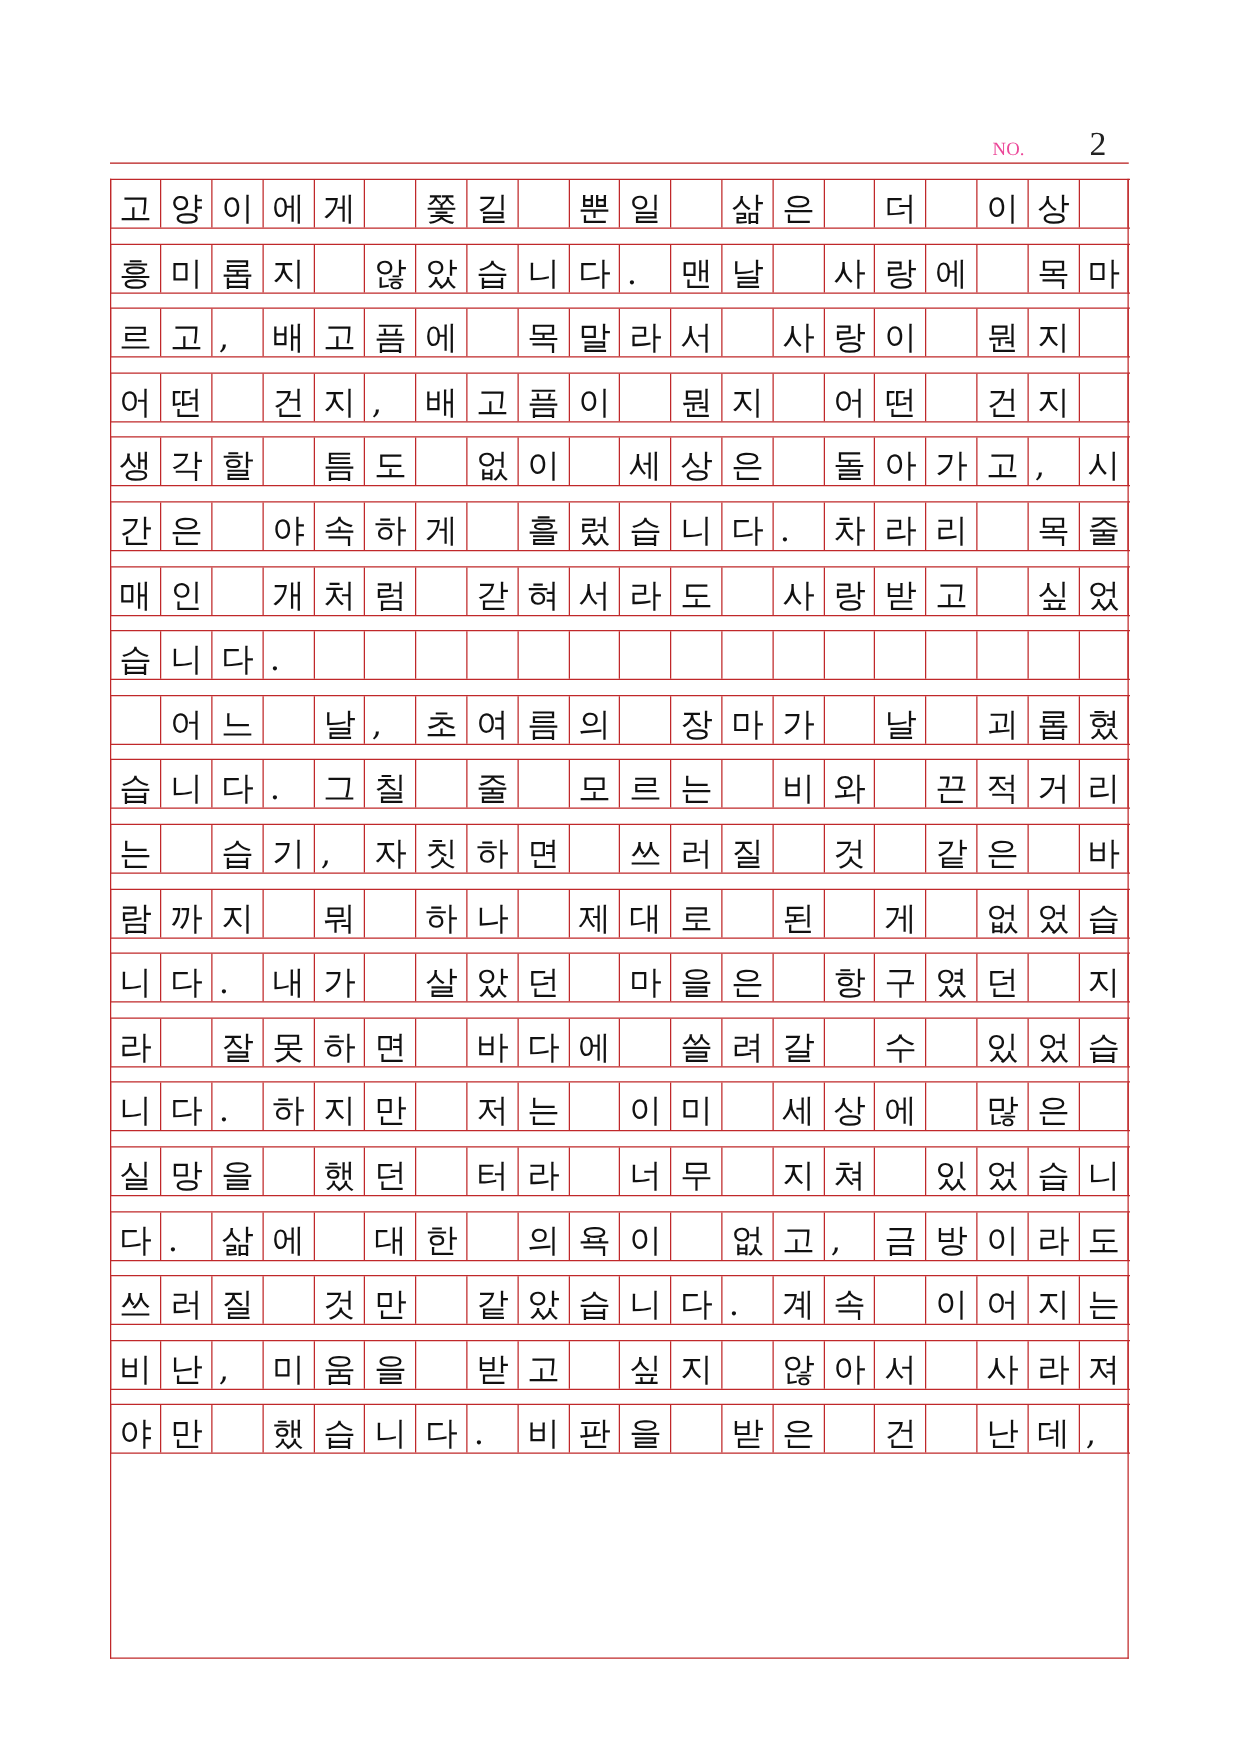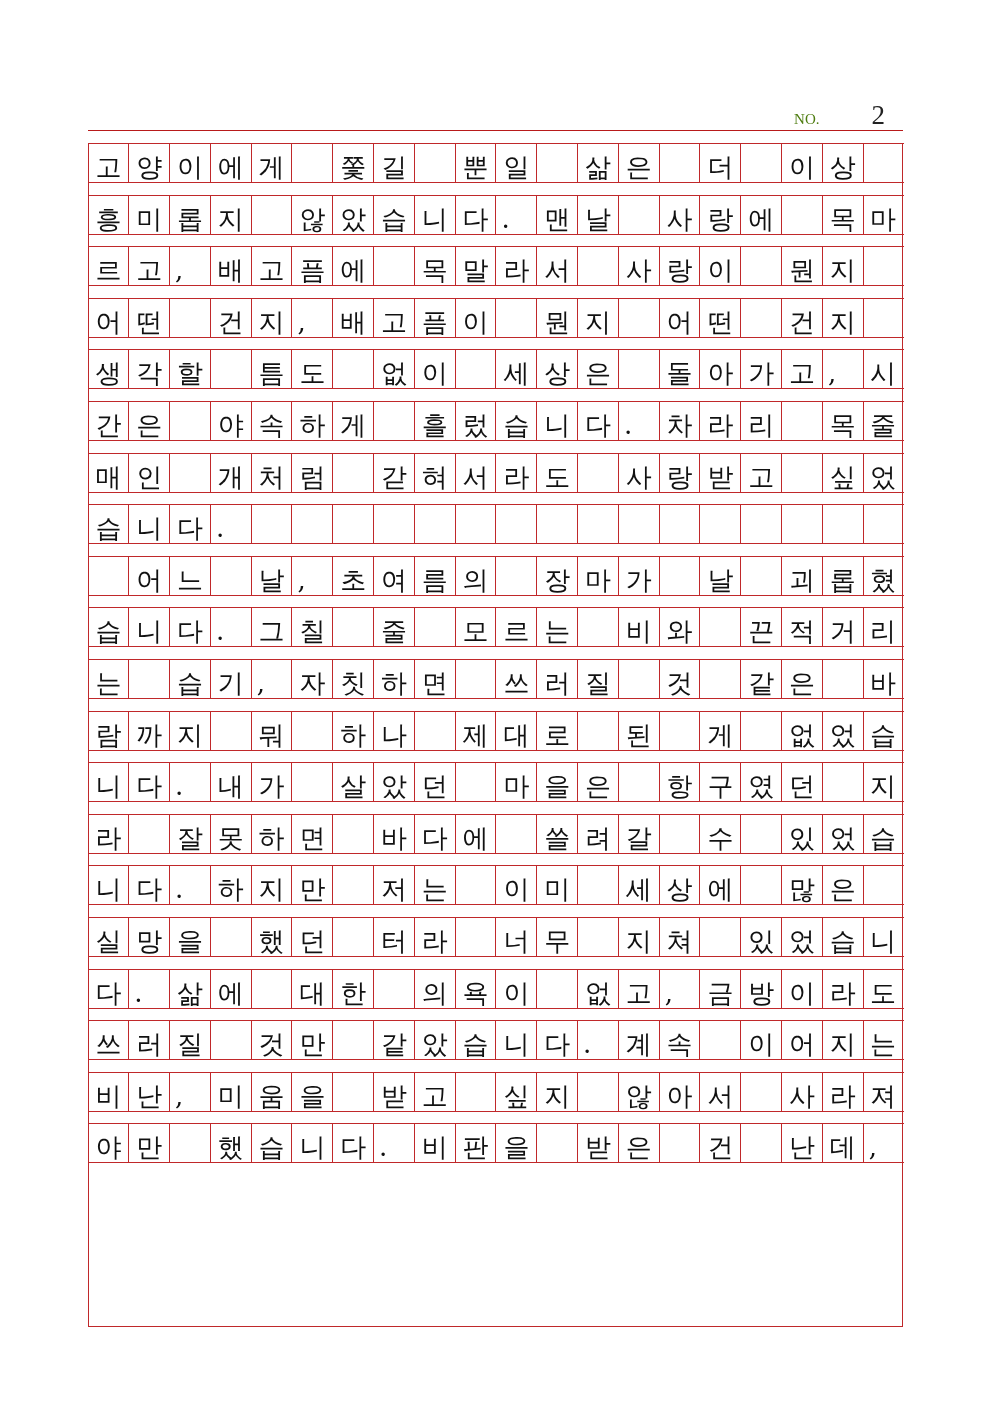--- a/index.html
+++ b/index.html
@@ -1,19 +1,19 @@
 <!DOCTYPE html>
 <html><head>
 <meta charset="utf-8">
 <style>
   html, body { margin: 0; padding: 0; background: #ffffff; }
   body { width: 992px; height: 1403px; position: relative; overflow: hidden;
          font-family: "DejaVu Serif", "Liberation Serif", serif; color: #111; }
   .page-no { position: absolute; top: 100px; right: 107px; display: flex; align-items: baseline; }
-  .no-label { font-family: "Liberation Serif", serif; font-size: 15px; color: #4d7c0f; margin-right: 52px; }
+  .no-label { font-family: "Liberation Serif", serif; font-size: 15px; color: #ec4899; margin-right: 52px; }
   .no-value { font-family: "Liberation Serif", serif; font-size: 27px; color: #222; }
   .header-rule { position: absolute; left: 88px; top: 130px; width: 815px; height: 0;
                  border-top: 1.5px solid #b81a1a; }
   .sheet { position: absolute; left: 88px; top: 143px; width: 815px; height: 1184px;
            border-left: 1.5px solid #c0282a; border-right: 1.5px solid #c0282a;
            border-bottom: 1.5px solid #c0282a; box-sizing: border-box; }
   .grid-row { position: absolute; left: -1.5px; width: 816px; height: 40px;
               display: grid; grid-template-columns: repeat(20, 1fr);
               border-top: 1.5px solid #c0282a; border-bottom: 1.5px solid #c0282a; box-sizing: border-box; }
   .cell { border-left: 1.5px solid #c0282a; box-sizing: border-box; height: 100%;

